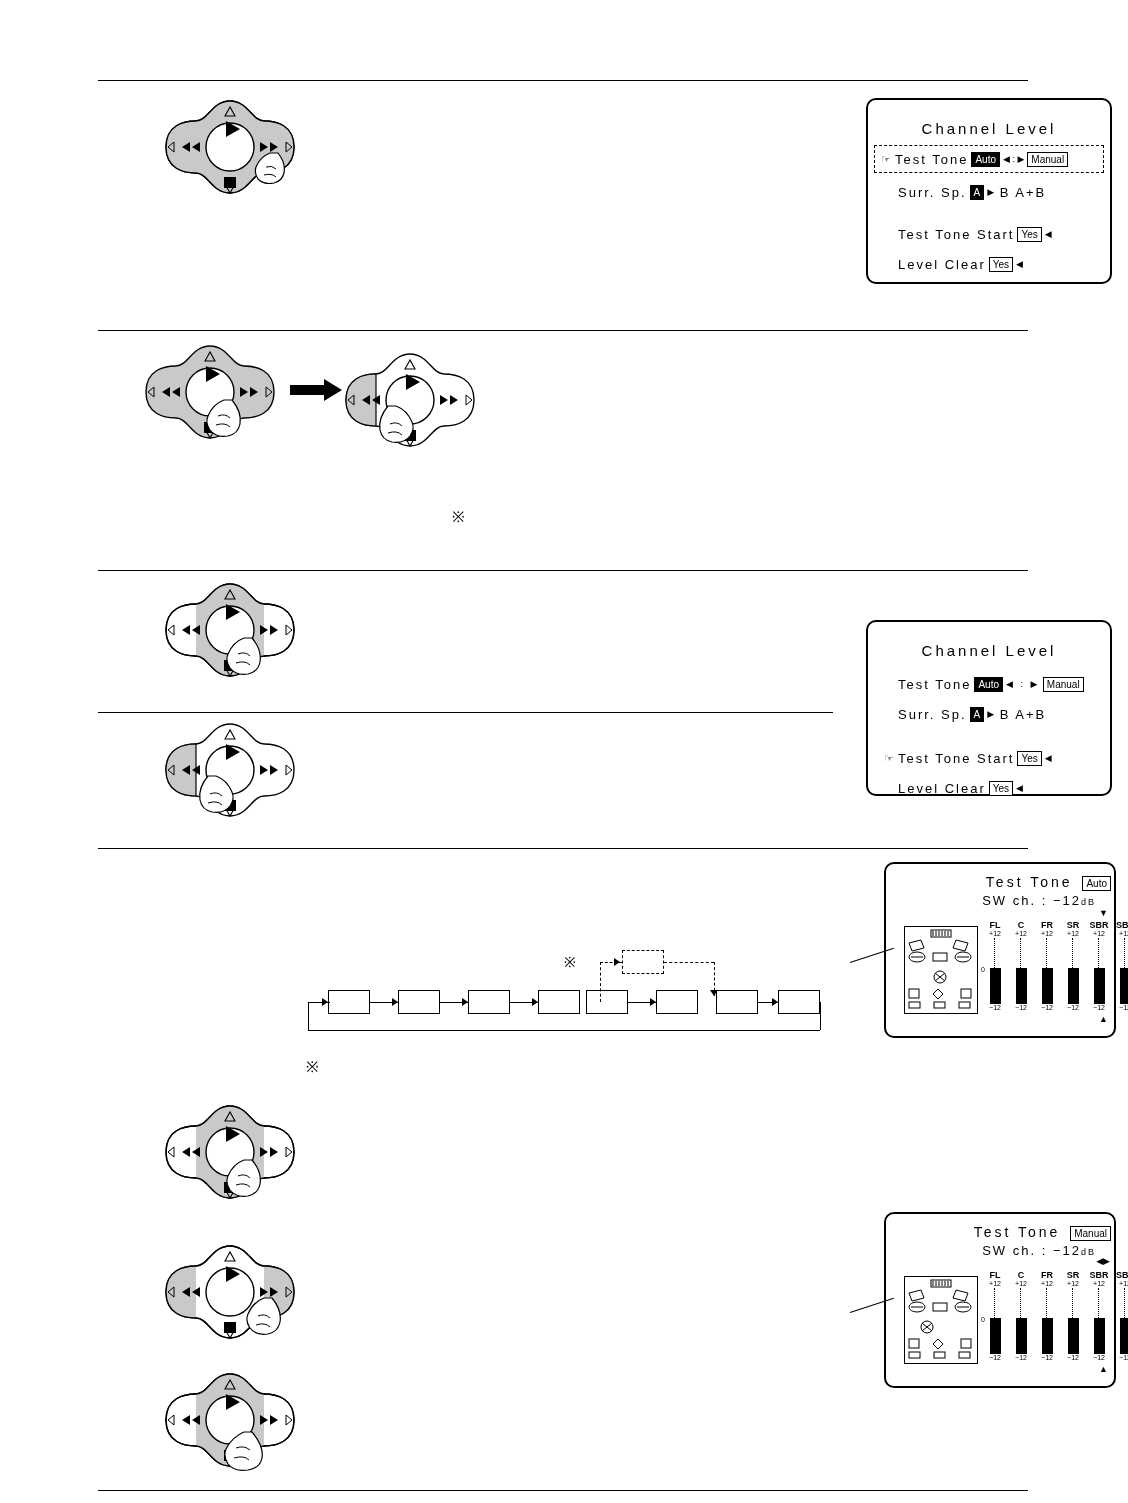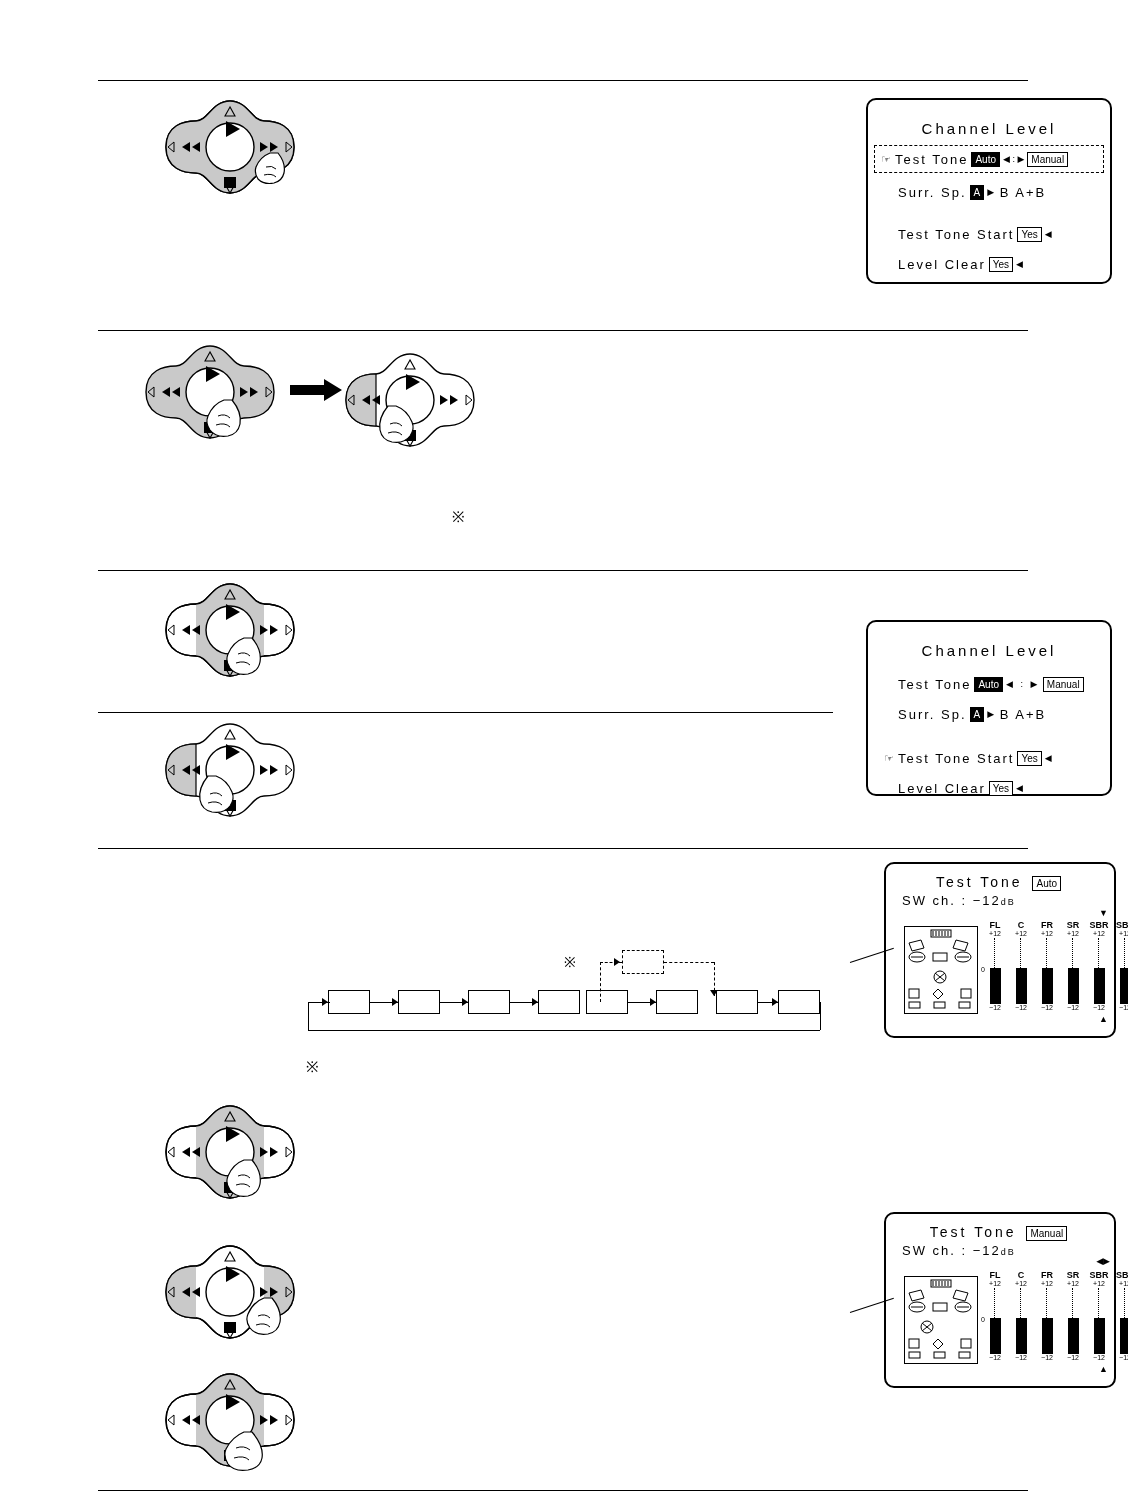--- a/index.html
+++ b/index.html
@@ -70,24 +70,24 @@
     border-left:6px solid #000;
   }
   .arrowhead.down{
     border-left:4px solid transparent;border-right:4px solid transparent;
     border-top:6px solid #000;border-bottom:0;
   }
 
   
   .tt{position:absolute;border:2px solid #000;border-radius:10px;background:#fff;box-sizing:border-box;}
   .tt .tt-title{
-    text-align:center;font-size:14px;letter-spacing:3px;margin-top:10px;
+    text-align:right;font-size:14px;letter-spacing:3px;margin-top:10px;
   }
   .tt .tt-sub{
-    font-size:13px;letter-spacing:2px;margin:2px 18px 0 16px;
+    text-align:right;font-size:13px;letter-spacing:2px;margin:2px 18px 0 16px;
   }
   .bars{position:absolute;display:flex;}
   .barcol{position:relative;width:26px;text-align:center;}
   .barcol .clabel{font-size:9px;font-weight:bold;letter-spacing:0;}
   .barcol .plus{font-size:7px;}
   .barcol .track{
     position:relative;margin:1px auto 0;width:1px;height:66px;
     border-left:1px dotted #000;
   }
   .barcol .fill{position:absolute;left:-5px;width:11px;background:#000;}

